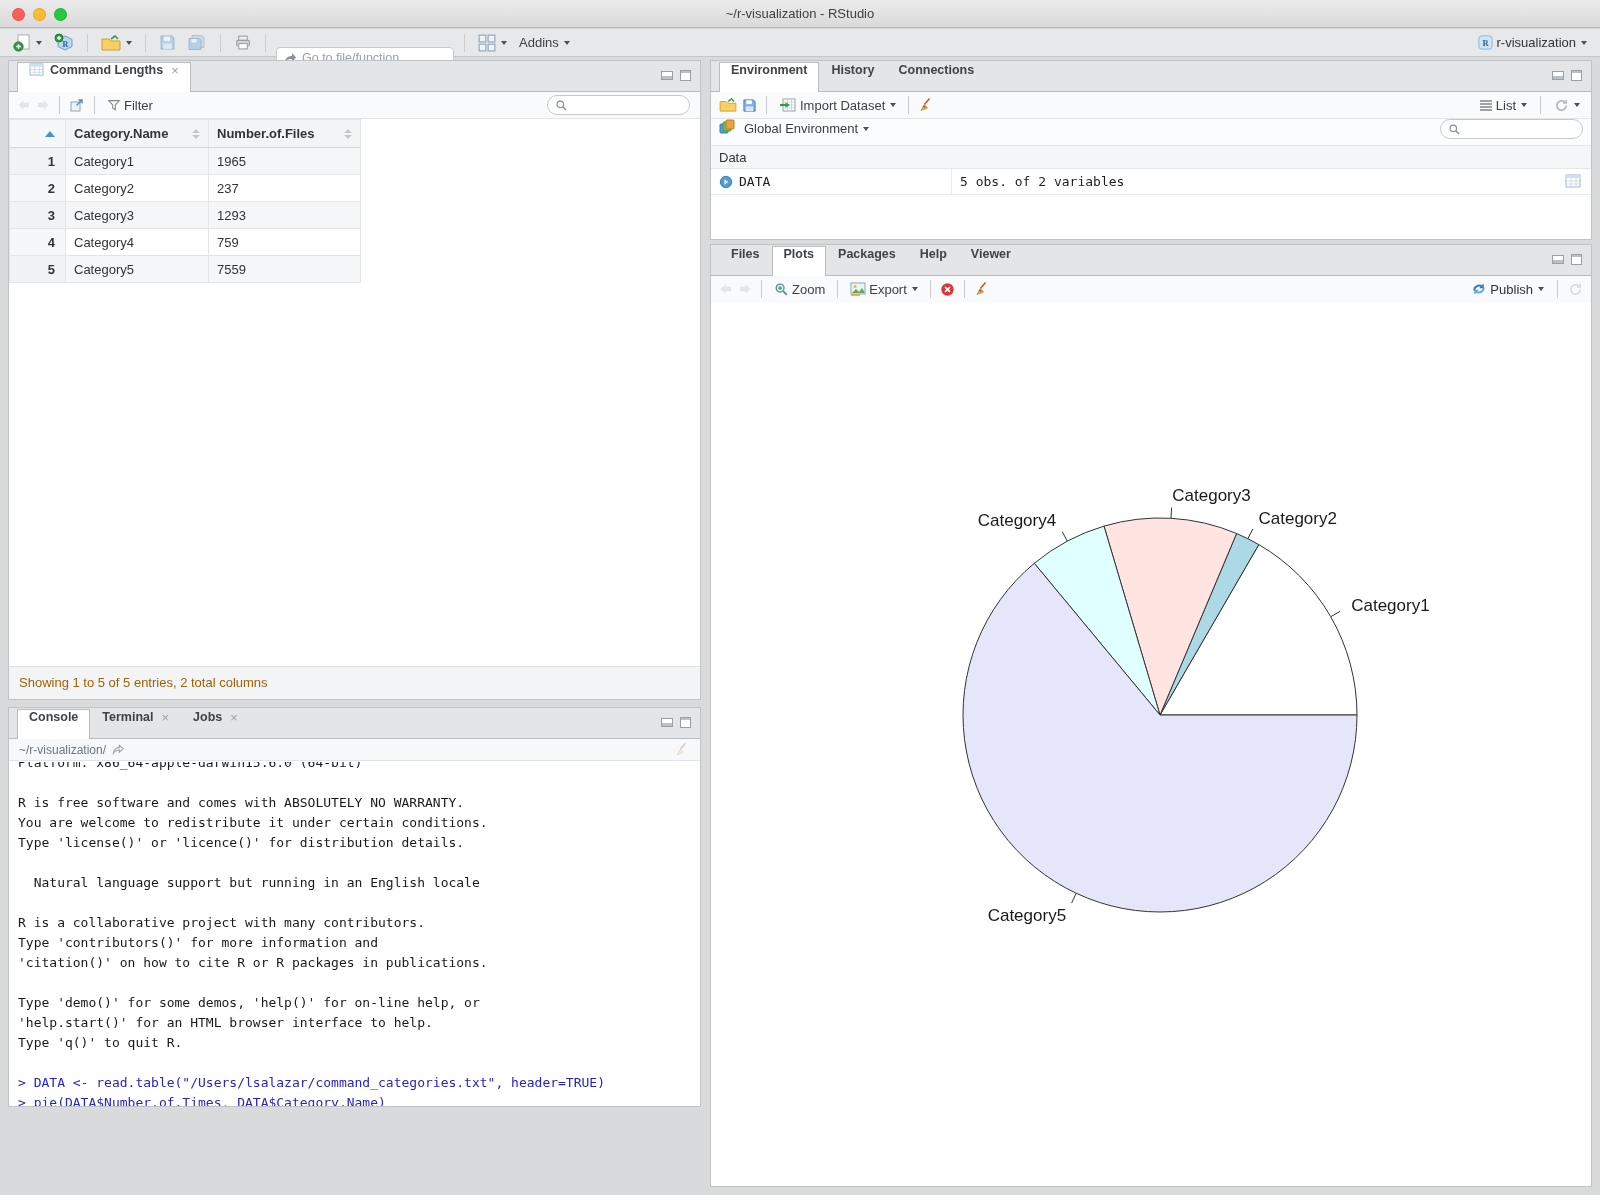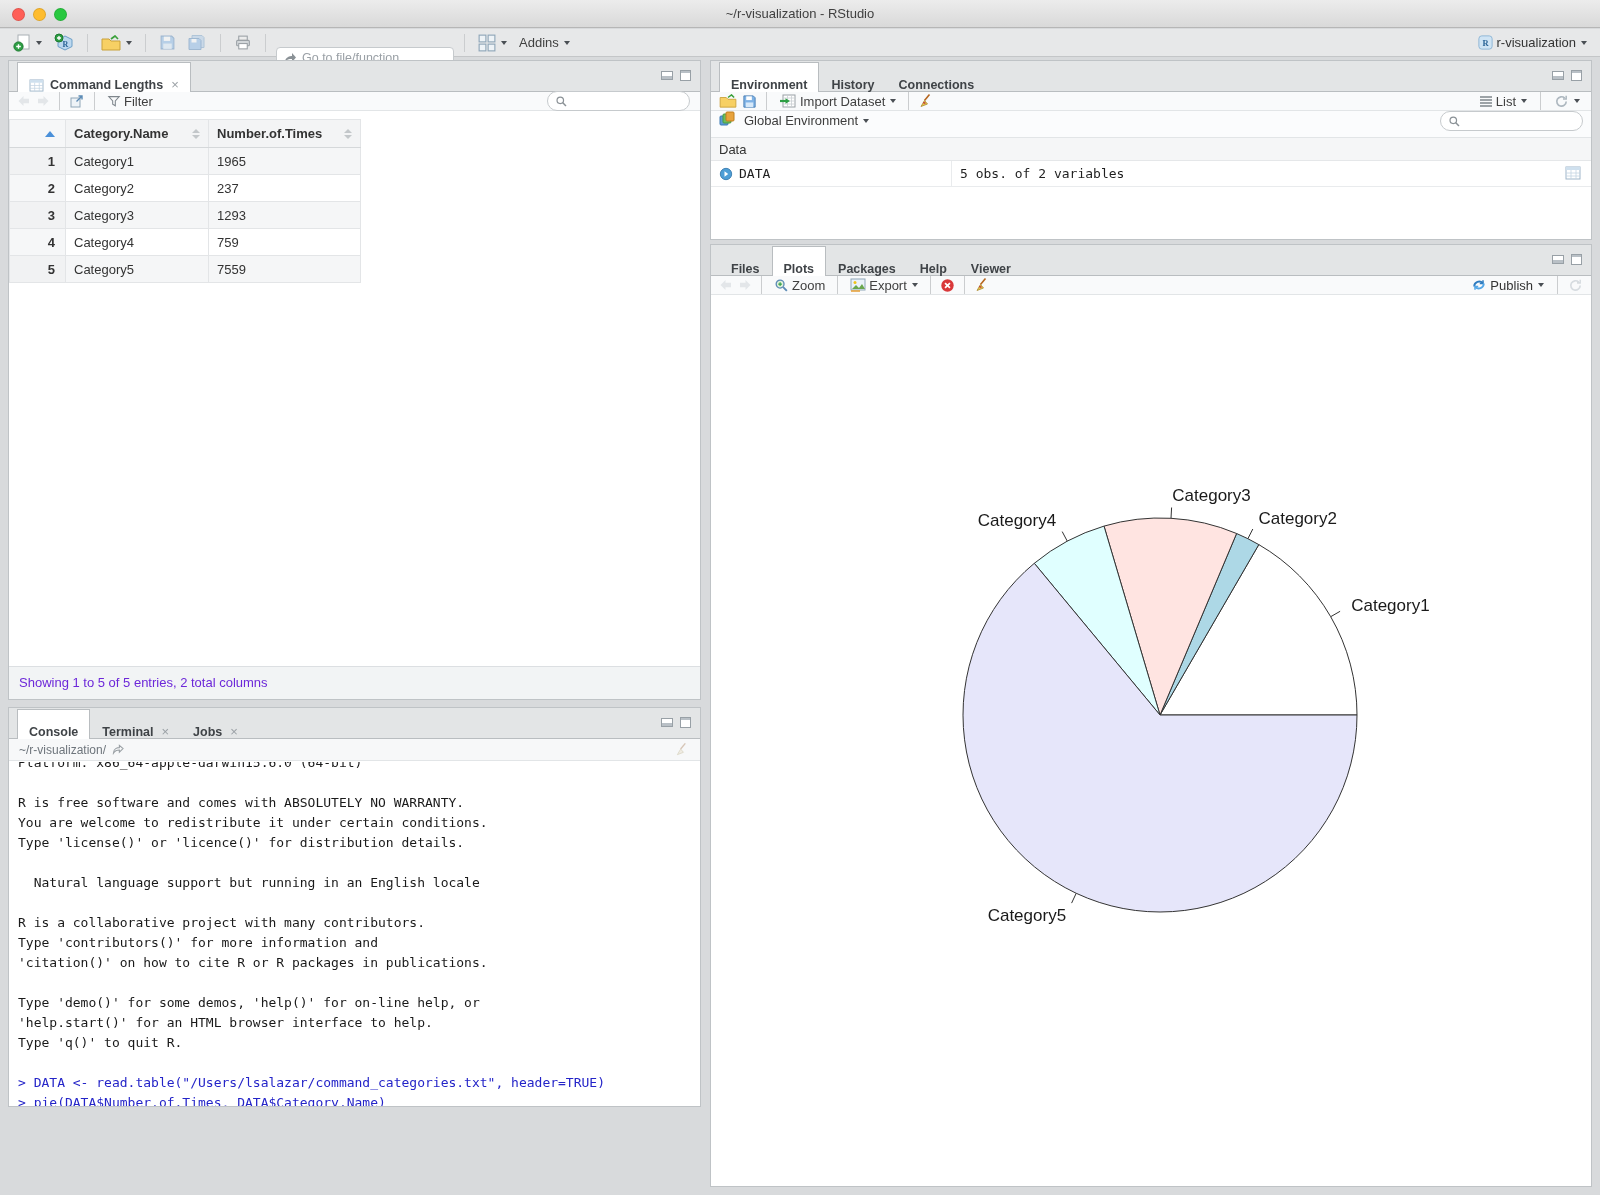--- a/index.html
+++ b/index.html
@@ -32,50 +32,50 @@
   .proj-label{font-size:13px;color:#333;}
   
   .pane{position:absolute;background:#fff;border:1px solid #bfc3c6;overflow:hidden;}
   .pane-dataviewer{left:8px;top:60px;width:693px;height:640px;}
   .pane-console{left:8px;top:707px;width:693px;height:400px;}
   .pane-environment{left:710px;top:60px;width:882px;height:180px;}
   .pane-plots{left:710px;top:244px;width:882px;height:943px;}
   
   .tabstrip{height:31px;background:#e3e5e6;border-bottom:1px solid #b9bdc0;display:flex;
     align-items:flex-end;padding-left:8px;position:relative;}
-  .tab{height:30px;display:flex;align-items:flex-end;gap:6px;padding:0 11px;font-size:12.5px;
+  .tab{height:30px;display:flex;align-items:flex-start;gap:6px;padding:0 11px;font-size:12.5px;
     font-weight:bold;color:#3f4347;border:1px solid transparent;border-bottom:none;position:relative;top:1px;}
   .tab.active{background:#fff;border-color:#b9bdc0;}
   .tab .close-x{color:#9aa0a5;font-weight:normal;font-size:13px;margin-left:2px;}
   .winbtns{position:absolute;right:9px;top:9px;display:flex;gap:7px;align-items:center;}
   .wb-min{width:12px;height:9px;border:1px solid #98a0a6;background:linear-gradient(#fff 55%,#b9c0c6 55%);}
   .wb-max{width:11px;height:11px;border:1px solid #98a0a6;background:linear-gradient(#b9c0c6 25%,#fff 25%);}
   
-  .pane-toolbar{height:19px;background:#f9fafb;border-bottom:1px solid #e2e5e7;display:flex;
+  .pane-toolbar{height:27px;background:#f9fafb;border-bottom:1px solid #e2e5e7;display:flex;
     align-items:center;gap:5px;padding:0 8px;font-size:13px;color:#404040;position:relative;justify-content:center;}
   .ptb-label{font-size:13px;color:#404040;}
   .search-box{display:flex;align-items:center;gap:4px;background:#fff;border:1px solid #c6cacd;
     border-radius:10px;height:20px;padding:0 7px;}
   .search-box input{border:none;outline:none;width:110px;font-size:12px;background:transparent;}
   
   .dv-table{position:absolute;top:58px;left:0;border-collapse:collapse;font-size:13px;color:#333;}
   .dv-table th,.dv-table td{border:1px solid #e3e5e7;padding:0 8px;height:27px;white-space:nowrap;}
   .dv-table thead th{background:#f3f4f5;font-weight:bold;text-align:left;height:28px;border-bottom:1px solid #d5d8da;}
   .dv-table .rownum{width:56px;text-align:right;font-weight:bold;background:#f6f7f8;padding-right:10px;}
   .dv-table .col-name{width:143px;}
   .dv-table .col-times{width:152px;}
   .dv-table tbody tr.odd td{background:#f5f6f7;}
   .dv-table tbody tr.odd td.rownum{background:#f1f2f3;}
   .sort-wrap{display:flex;align-items:center;justify-content:space-between;gap:6px;}
   .sort-stack{display:inline-flex;flex-direction:column;gap:2px;}
   .tri-up{width:0;height:0;border-left:4px solid transparent;border-right:4px solid transparent;border-bottom:4px solid #c3c7ca;}
   .tri-down{width:0;height:0;border-left:4px solid transparent;border-right:4px solid transparent;border-top:4px solid #c3c7ca;}
   .tri-up.sorted{border-bottom-color:#4a90d9;border-left-width:5px;border-right-width:5px;border-bottom-width:6px;}
   .dv-status{position:absolute;left:0;right:0;bottom:0;height:33px;background:#f2f4f5;
-    border-top:1px solid #dcdfe2;line-height:32px;padding-left:10px;font-size:13px;color:#6d28d9;}
+    border-top:1px solid #dcdfe2;line-height:32px;padding-left:10px;font-size:13px;color:#a16207;}
   
   .console-pathbar{height:22px;background:#f7f8f9;border-bottom:1px solid #e2e5e7;display:flex;
     align-items:center;gap:5px;padding:0 10px;font-size:12px;color:#6e757c;position:relative;}
   .console-output{position:absolute;top:54px;left:0;right:0;bottom:0;overflow:hidden;
     font-family:"DejaVu Sans Mono","Liberation Mono",monospace;font-size:13px;line-height:20px;
     padding:0 0 0 9px;color:#1a1a1a;}
   .console-output .cline{white-space:pre;}
   .console-output .cline:first-child{margin-top:-9px;}
   .cline.cmd{color:#2424c8;}
   .cursor{display:inline-block;width:1px;height:14px;background:#000;vertical-align:-2px;margin-left:4px;}
@@ -277,21 +277,21 @@
           <span class="sort-wrap">
               <span>Category.Name</span>
           <span class="sort-stack">
                 <span class="tri-up"></span>
                 <span class="tri-down"></span>
               </span>
             </span>
         </th>
         <th class="col-times">
           <span class="sort-wrap">
-              <span>Number.of.Times</span>
+              <span>Number.of.Files</span>
           <span class="sort-stack">
                 <span class="tri-up"></span>
                 <span class="tri-down"></span>
               </span>
             </span>
         </th>
       </tr>
     </thead>
     <tbody>
         <tr class="odd">

